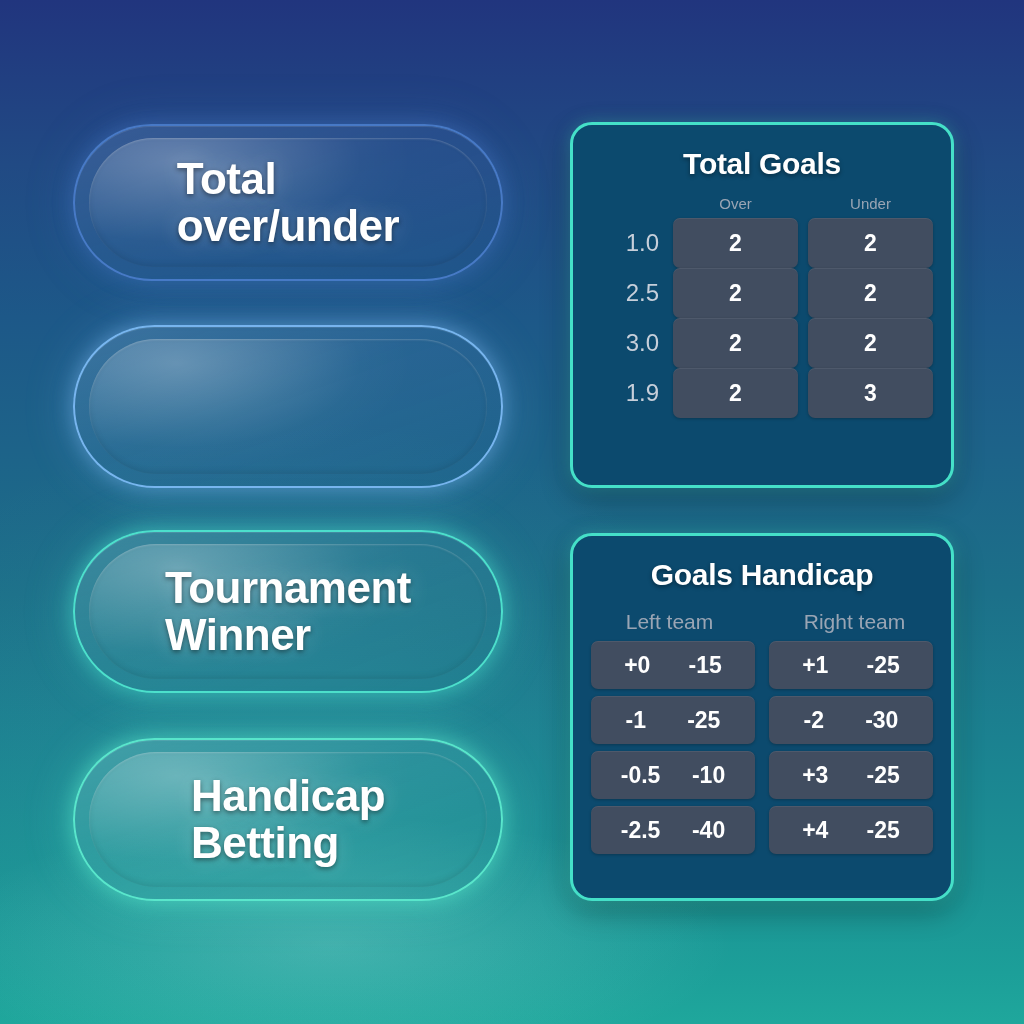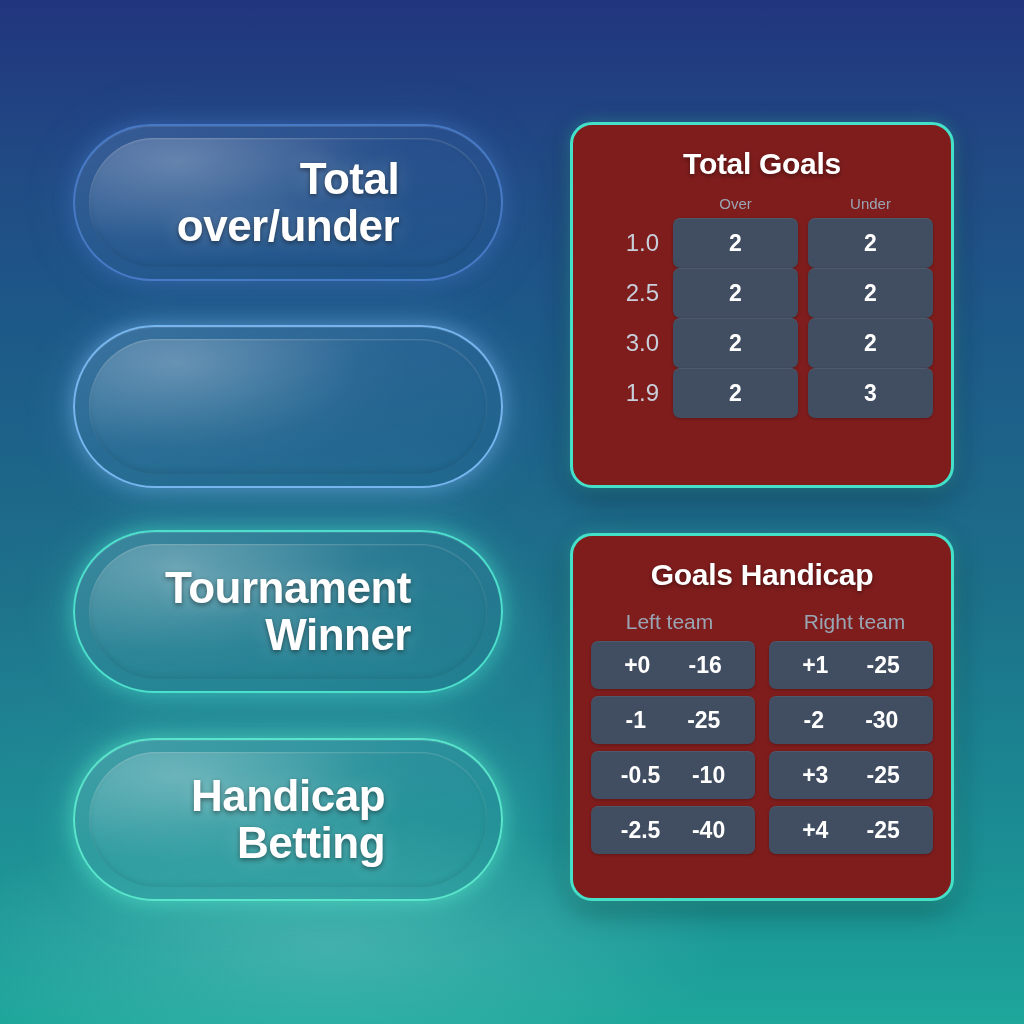--- a/index.html
+++ b/index.html
@@ -53,21 +53,21 @@
 
   
   .pill {
     position: absolute;
     left: 73px;
     width: 430px;
     border-radius: 999px;
     display: flex;
     align-items: center;
     justify-content: center;
-    text-align: right;
+    text-align: left;
     overflow: visible;
   }
 
   .pill-outer {
     position: absolute;
     left: 0; top: 0; right: 0; bottom: 0;
     border-radius: 999px;
     border: 2.5px solid var(--ring);
     background: var(--glassfill);
     box-shadow:
@@ -148,21 +148,21 @@
         rgba(100,195,195,0.15) 45%,
         rgba(35,135,145,0.10) 100%);
   }
 
   
   .card {
     position: absolute;
     left: 570px;
     width: 384px;
     border-radius: 22px;
-    background: #7f1d1d;
+    background: #0c4a6e;
     border: 3px solid #45e0c8;
     box-shadow:
       0 0 16px 1px rgba(69,224,200,0.28),
       0 10px 30px rgba(0,0,0,0.30);
     padding: 14px 18px 18px 18px;
   }
 
   #card-total  { top: 122px; height: 366px; }
   #card-handi  { top: 533px; height: 368px; }
 
@@ -327,21 +327,21 @@
     <div class="card-title">Goals Handicap</div>
 
     <div class="gh-head">
       <div class="gh-head-cell">Left team</div>
       <div class="gh-head-cell">Right team</div>
     </div>
 
     <div class="gh-row">
       <div class="gh-cell">
         <span class="gh-val">+0</span>
-        <span class="gh-val">-16</span>
+        <span class="gh-val">-15</span>
       </div>
       <div class="gh-cell">
         <span class="gh-val">+1</span>
         <span class="gh-val">-25</span>
       </div>
     </div>
 
     <div class="gh-row">
       <div class="gh-cell">
         <span class="gh-val">-1</span>

